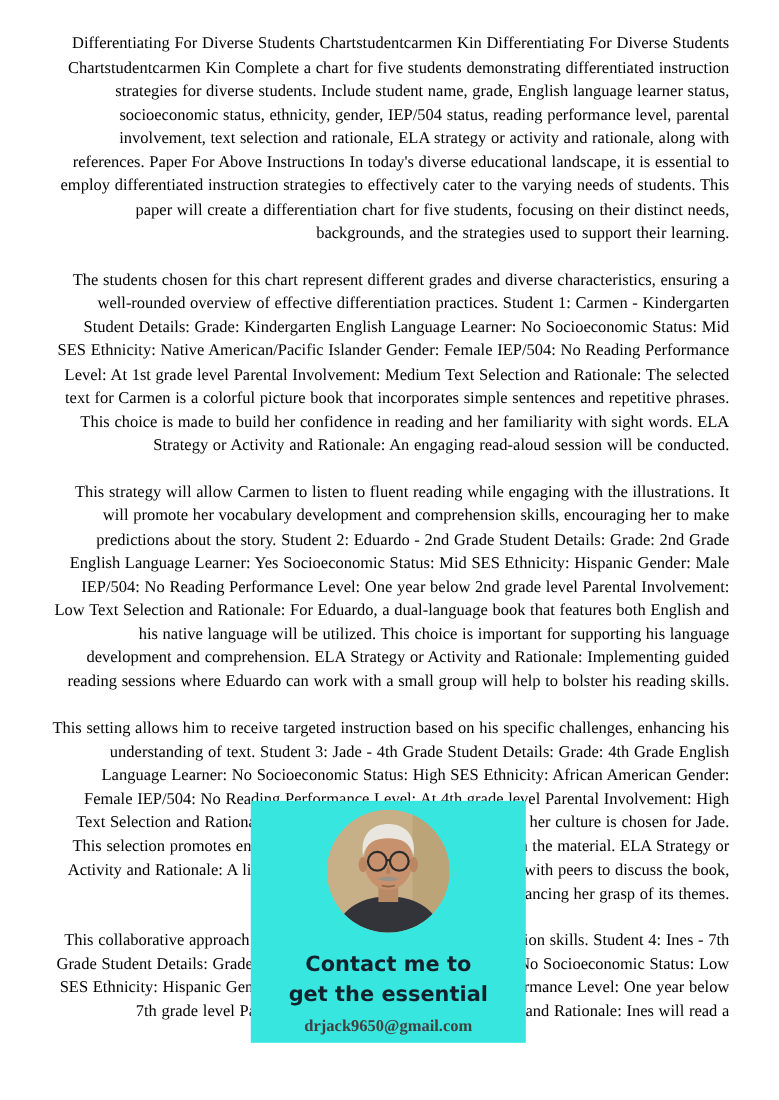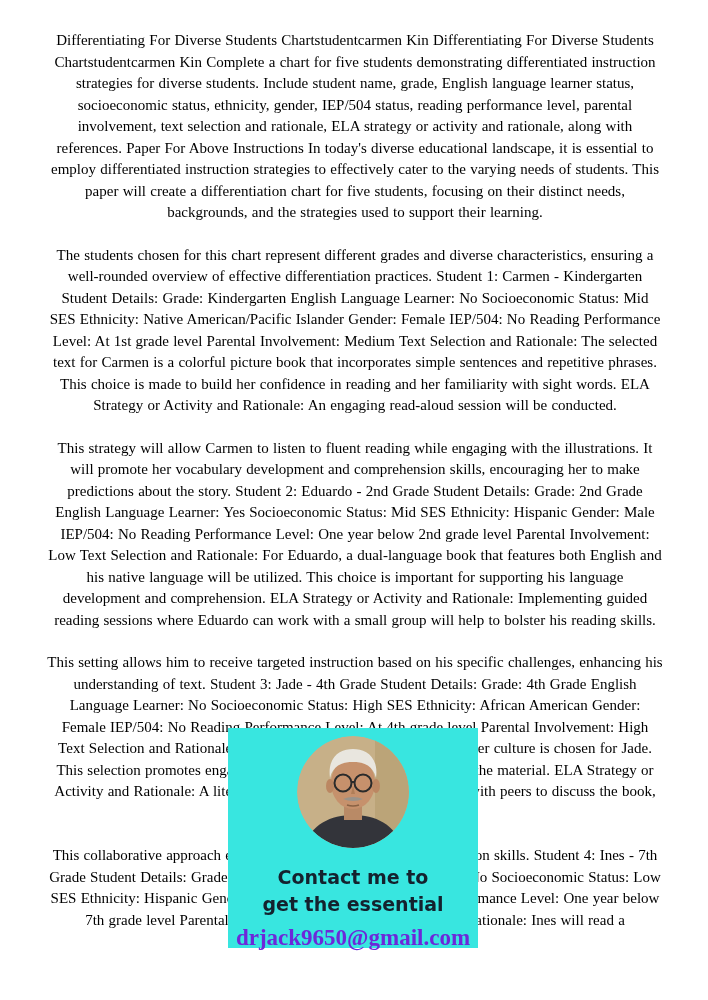--- a/index.html
+++ b/index.html
@@ -16,21 +16,21 @@
     position: absolute;
     left: 47px;
     top: 30px;
     width: 616px;
     color: #000000;
   }
   .page p {
     margin: 0 0 21px 0;
     font-size: 15px;
     line-height: 21.5px;
-    text-align: center;
+    text-align: right;
     word-spacing: 0.5px;
   }
   .overlay {
     position: absolute;
     left: 228px;
     top: 728px;
     width: 250px;
     height: 220px;
     background: #38e6e0;
     display: flex;
@@ -52,22 +52,22 @@
     font-family: "DejaVu Sans", "Liberation Sans", sans-serif;
     font-weight: bold;
     font-size: 19px;
     line-height: 27px;
     color: #14222e;
   }
   .contact-email {
     margin-top: 7px;
     font-family: "Liberation Serif", serif;
     font-weight: bold;
-    font-size: 23px;
-    color: #6d28d9;
+    font-size: 15px;
+    color: #404040;
   }
 </style>
 </head>
 <body>
 
 <div class="page">
   <p>Differentiating For Diverse Students Chartstudentcarmen Kin Differentiating For Diverse Students Chartstudentcarmen Kin Complete a chart for five students demonstrating differentiated instruction strategies for diverse students. Include student name, grade, English language learner status, socioeconomic status, ethnicity, gender, IEP/504 status, reading performance level, parental involvement, text selection and rationale, ELA strategy or activity and rationale, along with references. Paper For Above Instructions In today's diverse educational landscape, it is essential to employ differentiated instruction strategies to effectively cater to the varying needs of students. This paper will create a differentiation chart for five students, focusing on their distinct needs, backgrounds, and the strategies used to support their learning.</p>
   <p>The students chosen for this chart represent different grades and diverse characteristics, ensuring a well-rounded overview of effective differentiation practices. Student 1: Carmen - Kindergarten Student Details: Grade: Kindergarten English Language Learner: No Socioeconomic Status: Mid SES Ethnicity: Native American/Pacific Islander Gender: Female IEP/504: No Reading Performance Level: At 1st grade level Parental Involvement: Medium Text Selection and Rationale: The selected text for Carmen is a colorful picture book that incorporates simple sentences and repetitive phrases. This choice is made to build her confidence in reading and her familiarity with sight words. ELA Strategy or Activity and Rationale: An engaging read-aloud session will be conducted.</p>
   <p>This strategy will allow Carmen to listen to fluent reading while engaging with the illustrations. It will promote her vocabulary development and comprehension skills, encouraging her to make predictions about the story. Student 2: Eduardo - 2nd Grade Student Details: Grade: 2nd Grade English Language Learner: Yes Socioeconomic Status: Mid SES Ethnicity: Hispanic Gender: Male IEP/504: No Reading Performance Level: One year below 2nd grade level Parental Involvement: Low Text Selection and Rationale: For Eduardo, a dual-language book that features both English and his native language will be utilized. This choice is important for supporting his language development and comprehension. ELA Strategy or Activity and Rationale: Implementing guided reading sessions where Eduardo can work with a small group will help to bolster his reading skills.</p>
   <p>This setting allows him to receive targeted instruction based on his specific challenges, enhancing his understanding of text. Student 3: Jade - 4th Grade Student Details: Grade: 4th Grade English Language Learner: No Socioeconomic Status: High SES Ethnicity: African American Gender: Female IEP/504: No Reading Performance Level: At 4th grade level Parental Involvement: High Text Selection and Rationale: A historical fiction novel that reflects her culture is chosen for Jade. This selection promotes engagement and a personal connection with the material. ELA Strategy or Activity and Rationale: A literature circle wherein Jade collaborates with peers to discuss the book, enhancing her grasp of its themes.</p>

